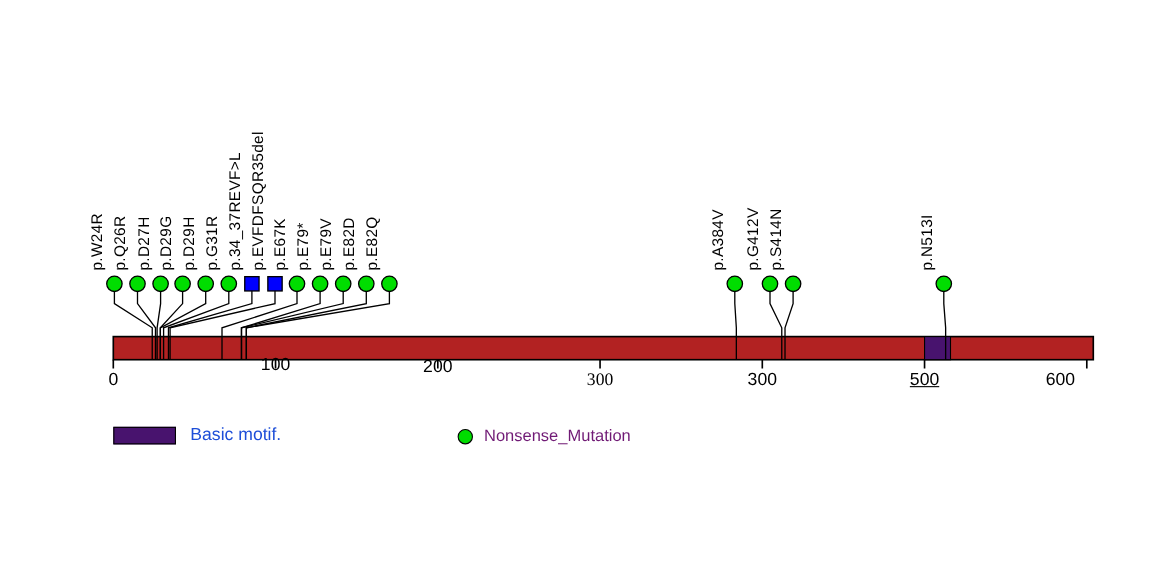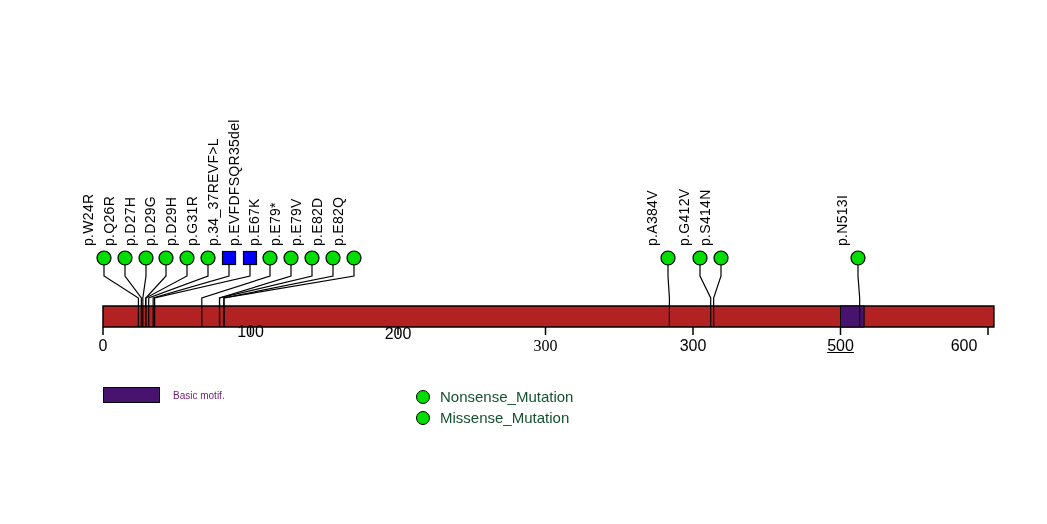--- a/index.html
+++ b/index.html
@@ -12,26 +12,26 @@
     position: absolute; transform: rotate(-90deg); transform-origin: 0 100%;
     font-size: 14px; line-height: 16px; color: #000; white-space: nowrap;
     letter-spacing: 0.3px;
   }
   .tick-label {
     position: absolute; width: 60px; text-align: center;
     font-size: 16px; color: #000;
   }
   .legend-domain { position: absolute; left: 103px; top: 387px; display: flex; align-items: center; }
   .swatch { width: 55px; height: 14px; border: 1px solid #000; flex: 0 0 auto; }
-  .legend-domain .lab { margin-left: 13px; font-size: 10px; color: #701a75; }
+  .legend-domain .lab { margin-left: 13px; font-size: 16px; color: #1d4ed8; }
   .legend-muts { position: absolute; left: 416px; top: 386px; }
   .legend-row { display: flex; align-items: center; height: 21px; }
   .lmark { width: 13px; height: 13px; border: 1px solid #000; margin-right: 10px; flex: 0 0 auto; box-sizing: border-box; }
   .lmark.circle { border-radius: 50%; width: 14px; height: 14px; }
-  .legend-row .lab { font-size: 15px; color: #14532d; }
+  .legend-row .lab { font-size: 15px; color: #701a75; }
 </style>
 </head>
 <body>
 
 <div class="canvas">
   <svg id="plot-svg" width="1047" height="524">
       <rect x="103" y="306" width="890.9000000000001" height="21" fill="#b22222" stroke="#000000" stroke-width="1.5"></rect>
       <rect x="840.5" y="306" width="23.6" height="21" fill="#48136e" stroke="#000000" stroke-width="1"></rect>
       <polyline points="104,258 104,276 138.4,298 138.4,327" fill="none" stroke="#000000" stroke-width="1.2"></polyline>
       <polyline points="125,258 125,276 141.35,298 141.35,327" fill="none" stroke="#000000" stroke-width="1.2"></polyline>
@@ -107,18 +107,14 @@
   <div class="legend-domain">
     <span class="swatch" id="domain-swatch" style="background: rgb(72, 19, 110);"></span>
     <span class="lab">Basic motif.</span>
   </div>
 
   <div class="legend-muts" id="legend-muts">
       <div class="legend-row">
         <span class="lmark circle" style="background: rgb(0, 221, 0);"></span>
         <span class="lab">Nonsense_Mutation</span>
       </div>
-      <div class="legend-row">
-        <span class="lmark circle" style="background: rgb(0, 221, 0);"></span>
-        <span class="lab">Missense_Mutation</span>
-      </div>
     </div>
 </div>
 
 </body></html>

